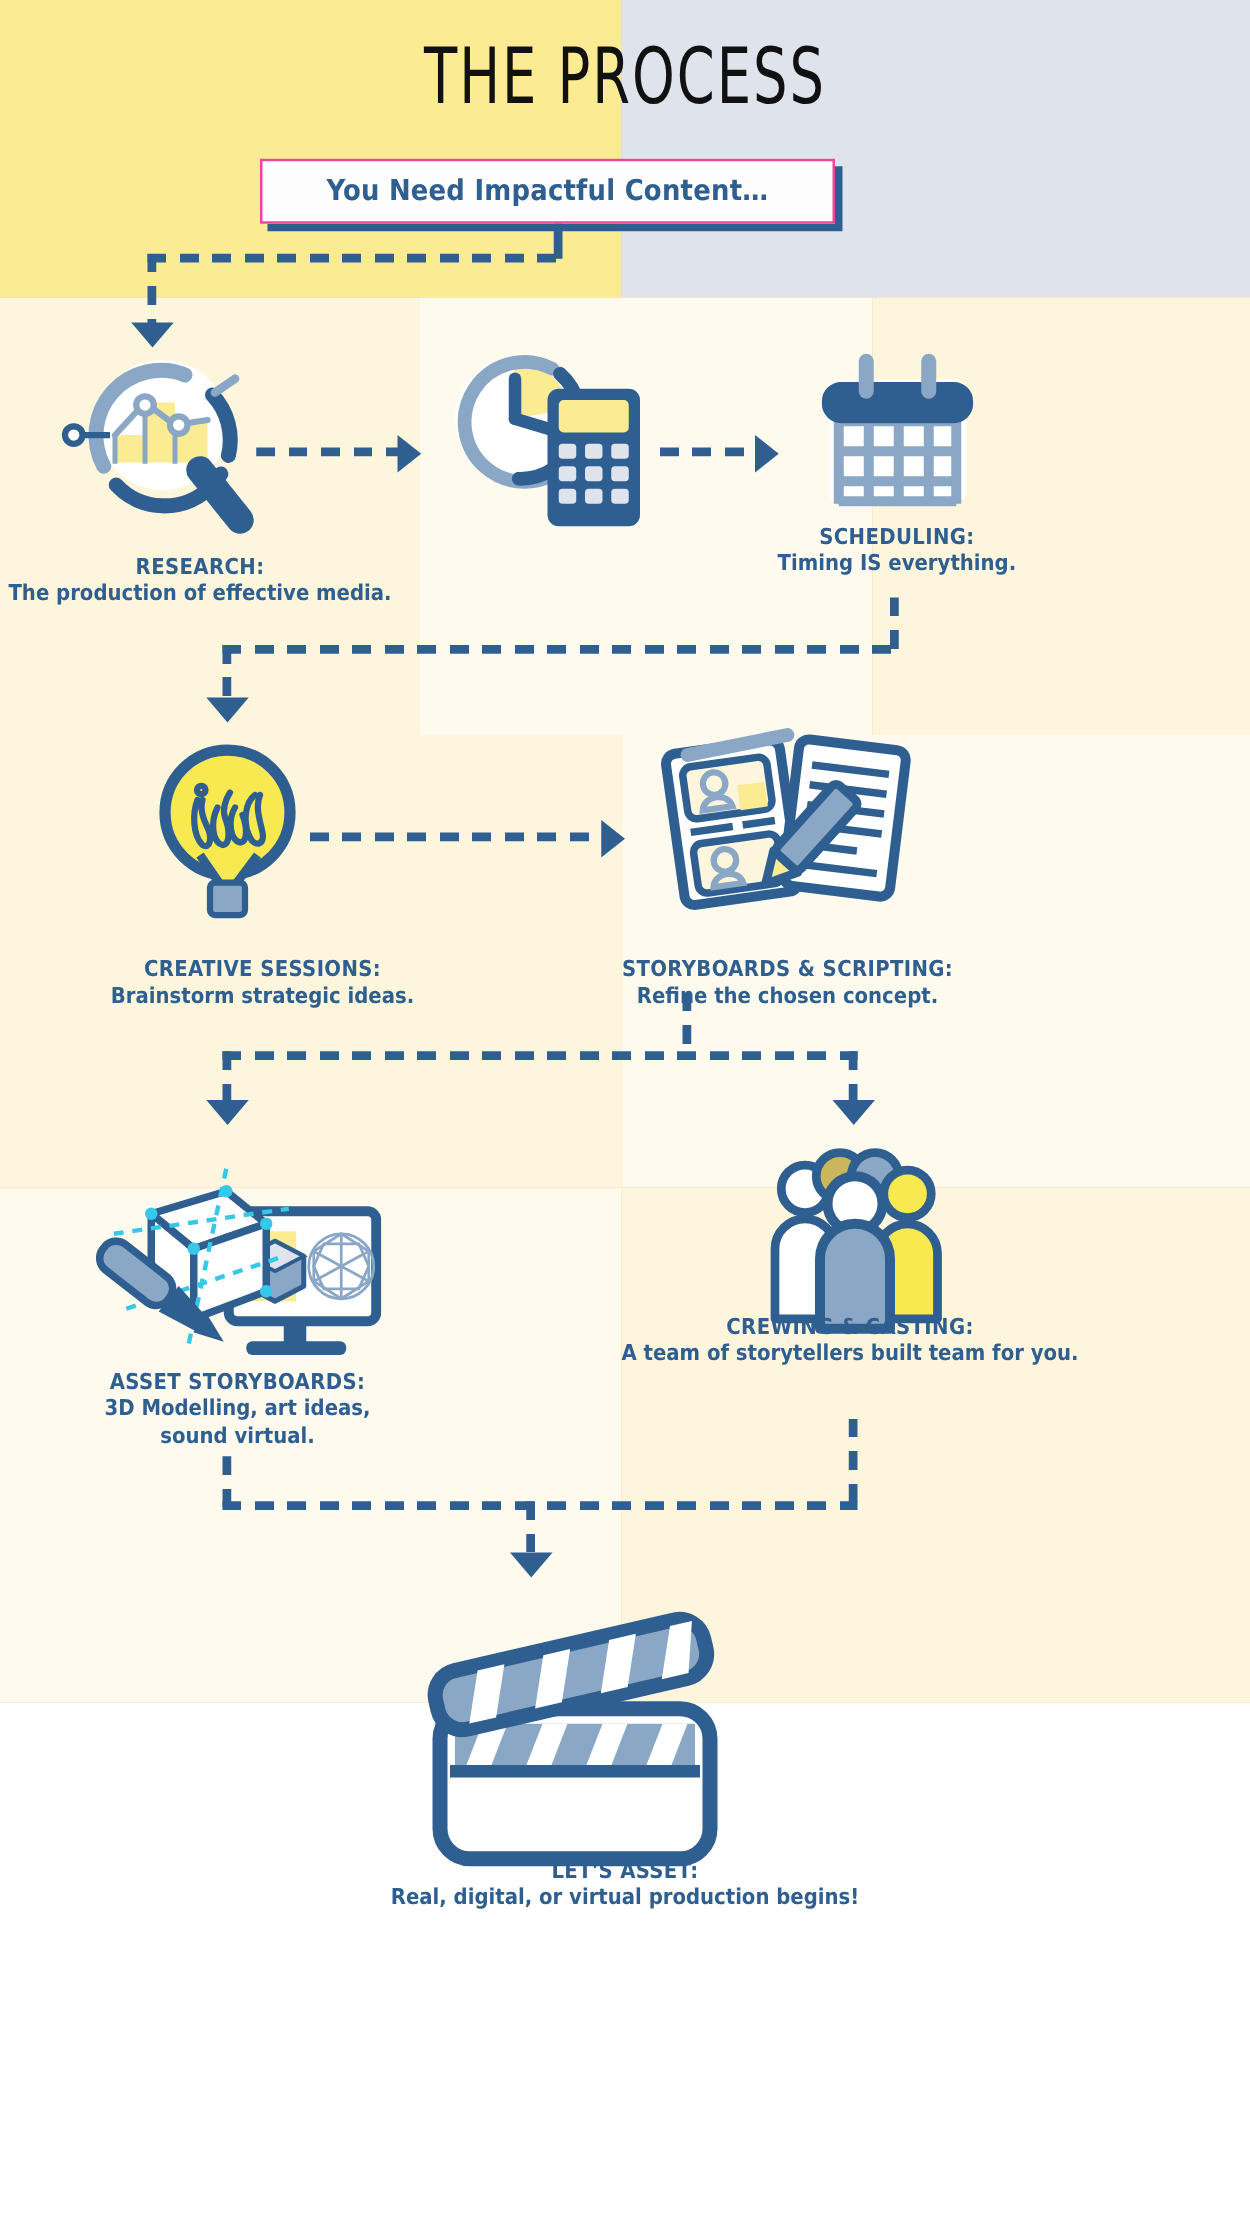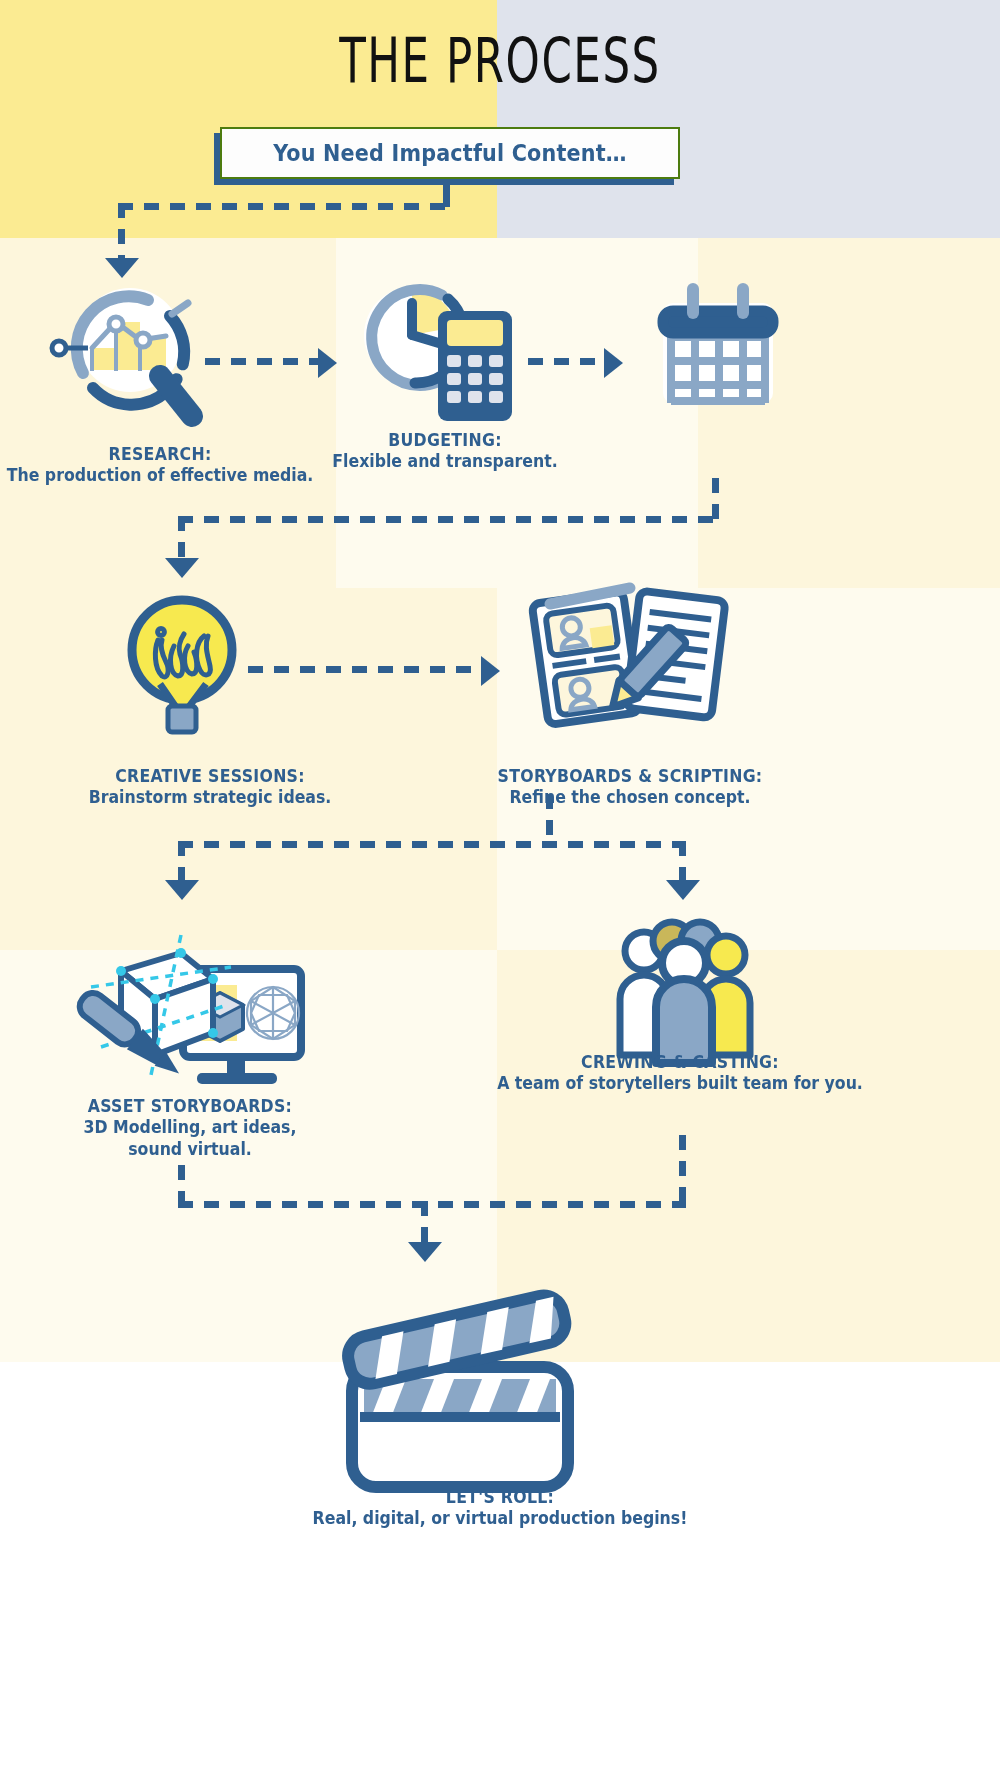--- a/index.html
+++ b/index.html
@@ -54,24 +54,24 @@
     width: 460px; height: 52px;
   }
   .subtitle-shadow {
     position: absolute;
     left: 6px; top: 6px;
     width: 460px; height: 52px;
     background: #2f5f90;
   }
   .subtitle-box {
     position: absolute;
-    left: 12px; top: 0;
+    left: 0; top: 0;
     width: 460px; height: 52px;
     background: #fdfdfd;
-    border: 2px solid #4d7c0f;
+    border: 2px solid #ec4899;
     display: flex; align-items: center; justify-content: center;
   }
   .subtitle-text {
     font-family: "Liberation Sans Narrow", "DejaVu Sans Condensed", "Liberation Sans", sans-serif;
     font-weight: 700;
     font-size: 23px;
     color: #2f5f90;
     letter-spacing: 0.2px;
   }
 
@@ -217,23 +217,23 @@
       <rect x="18" y="36" width="110" height="22" rx="10" fill="none" stroke="#2f5f90" stroke-width="11"></rect>
       <rect x="42" y="8" width="12" height="36" rx="6" fill="#8aa7c6"></rect>
       <rect x="92" y="8" width="12" height="36" rx="6" fill="#8aa7c6"></rect>
     </svg>
   </div>
 
   <div class="label" style="left:0px; top:444px; width:320px;">
     <span class="t">RESEARCH:</span>
     <span class="d">The production of effective media.</span>
   </div>
-  <div class="label" style="left:295px; top:430px; width:300px;">
-    <span class="t">BUDGETING:</span>
-    <span class="d">Flexible and transparent.</span>
+  <div class="label" style="left:580px; top:420px; width:275px;">
+    <span class="t">SCHEDULING:</span>
+    <span class="d">Timing IS everything.</span>
   </div>
 
   <div class="conn dash-v" style="left:712px; top:478px; height:45px;"></div>
   <div class="conn dash-h" style="left:178px; top:516px; width:542px;"></div>
   <div class="conn dash-v" style="left:178px; top:516px; height:48px;"></div>
   <div class="arrow-down" style="left:165px; top:558px;"></div>
 
   <div class="icon" style="left:120px; top:588px;">
     <svg width="125" height="150" viewBox="0 0 125 150">
       <circle cx="62" cy="62" r="50" fill="#f7e94f"></circle>
@@ -400,17 +400,17 @@
           <path d="M56 44 L78 44 L62 84 L40 84 Z"></path>
           <path d="M110 44 L132 44 L116 84 L94 84 Z"></path>
           <path d="M164 44 L186 44 L170 84 L148 84 Z"></path>
           <path d="M214 44 L232 44 L220 84 L198 84 Z"></path>
         </g>
       </g>
     </svg>
   </div>
 
   <div class="label" style="left:180px; top:1487px; width:640px;">
-    <span class="t">LET'S ROLL:</span>
+    <span class="t">LET'S ASSET:</span>
     <span class="d">Real, digital, or virtual production begins!</span>
   </div>
 
 </div>
 
 </body></html>

